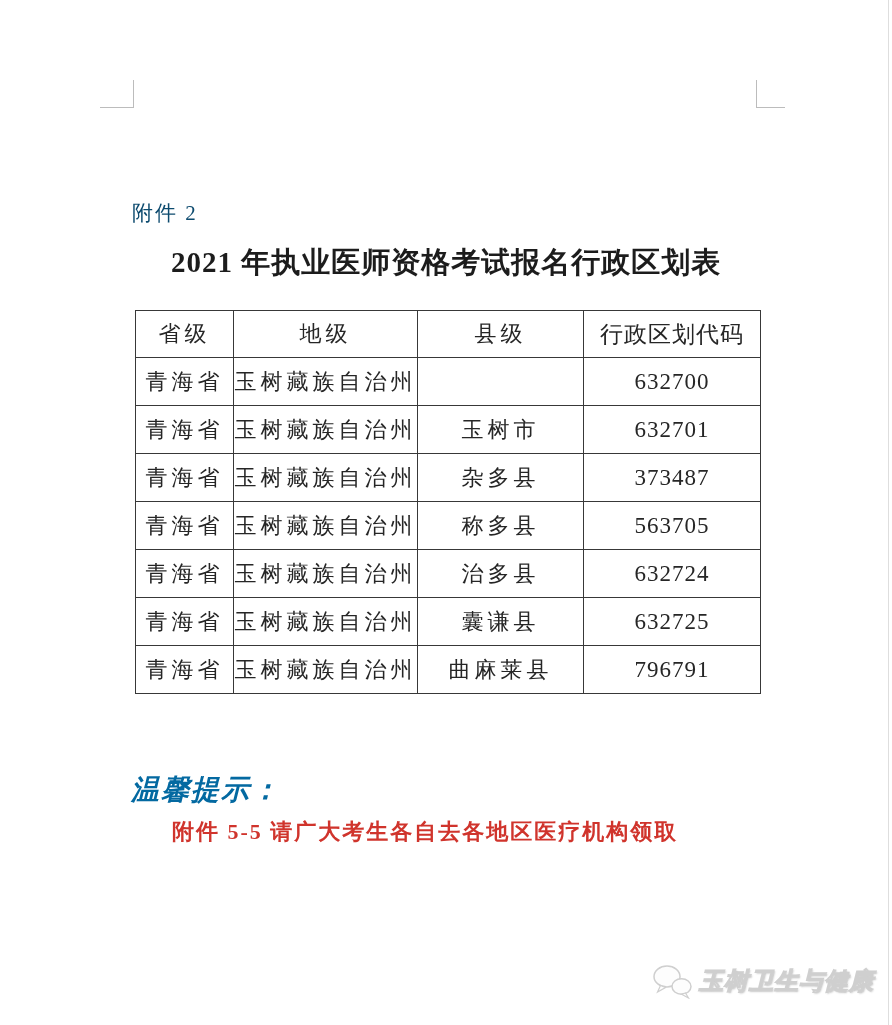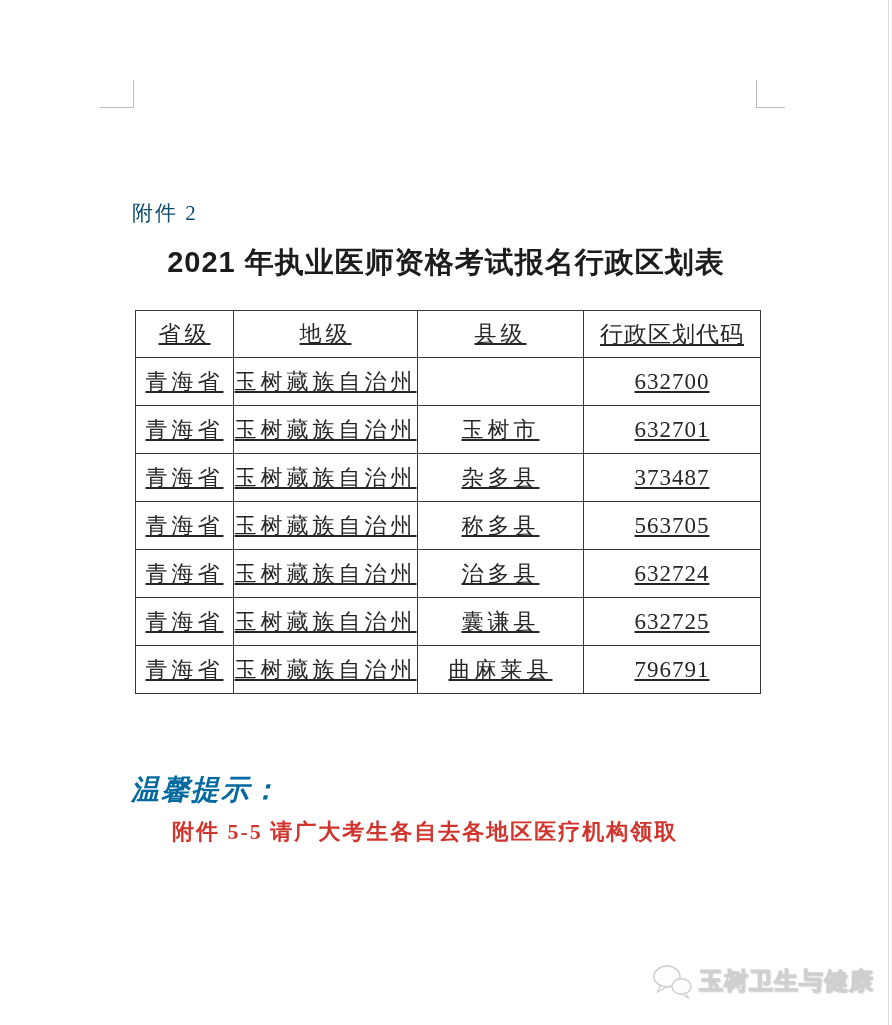--- a/index.html
+++ b/index.html
@@ -34,36 +34,36 @@
   }
 
   .attachment {
     position: absolute; left: 132px; top: 199px;
     font-size: 21px; letter-spacing: 2px; color: #0c4a6e;
   }
 
   .title {
     position: absolute; left: 0; top: 243px; width: 100%;
     margin: 0; text-align: center;
-    font-family: Liberation Sans, sans-serif;
+    font-family: Liberation Serif, serif;
     font-size: 29px; font-weight: bold; color: #1c1c1c;
     letter-spacing: 1px;
   }
 
   table.region-table {
     position: absolute; left: 135px; top: 310px;
     width: 625px; height: 382px;
     border-collapse: collapse; table-layout: fixed;
   }
   .region-table th, .region-table td {
     border: 1px solid #383838;
     text-align: center; vertical-align: middle;
     font-weight: normal; font-size: 22px; color: #262626;
     padding: 0; letter-spacing: 4px;
-    overflow: hidden; white-space: nowrap; text-decoration: underline;
+    overflow: hidden; white-space: nowrap;
   }
   .region-table thead tr { height: 47px; }
   .region-table tbody tr { height: 48px; }
   .region-table td.c-code, .region-table th.c-code-h {
     font-size: 23px; letter-spacing: 1px;
   }
 
   .tip-heading {
     position: absolute; left: 131px; top: 771px;
     font-size: 28px; font-weight: bold; color: #0369a1;
@@ -71,21 +71,21 @@
     font-style: italic;
   }
   .tip-body {
     position: absolute; left: 172px; top: 817px;
     font-size: 22px; font-weight: bold; color: #d0342c;
     letter-spacing: 2px;
   }
 
   .watermark {
     position: absolute; top: 963px; right: 18px;
-    display: flex; align-items: center; gap: 7px;
+    display: flex; align-items: center; gap: 7px; font-style: italic;
   }
   .wm-icon { display: inline-flex; }
   .wm-text {
     font-family: "Liberation Sans", sans-serif;
     font-size: 24px; font-weight: bold;
     color: #fbfbfb;
     -webkit-text-stroke: 1px #cfcfcf;
     text-shadow: 1px 1px 2px #c4c4c4;
     letter-spacing: 1px;
     white-space: nowrap;

